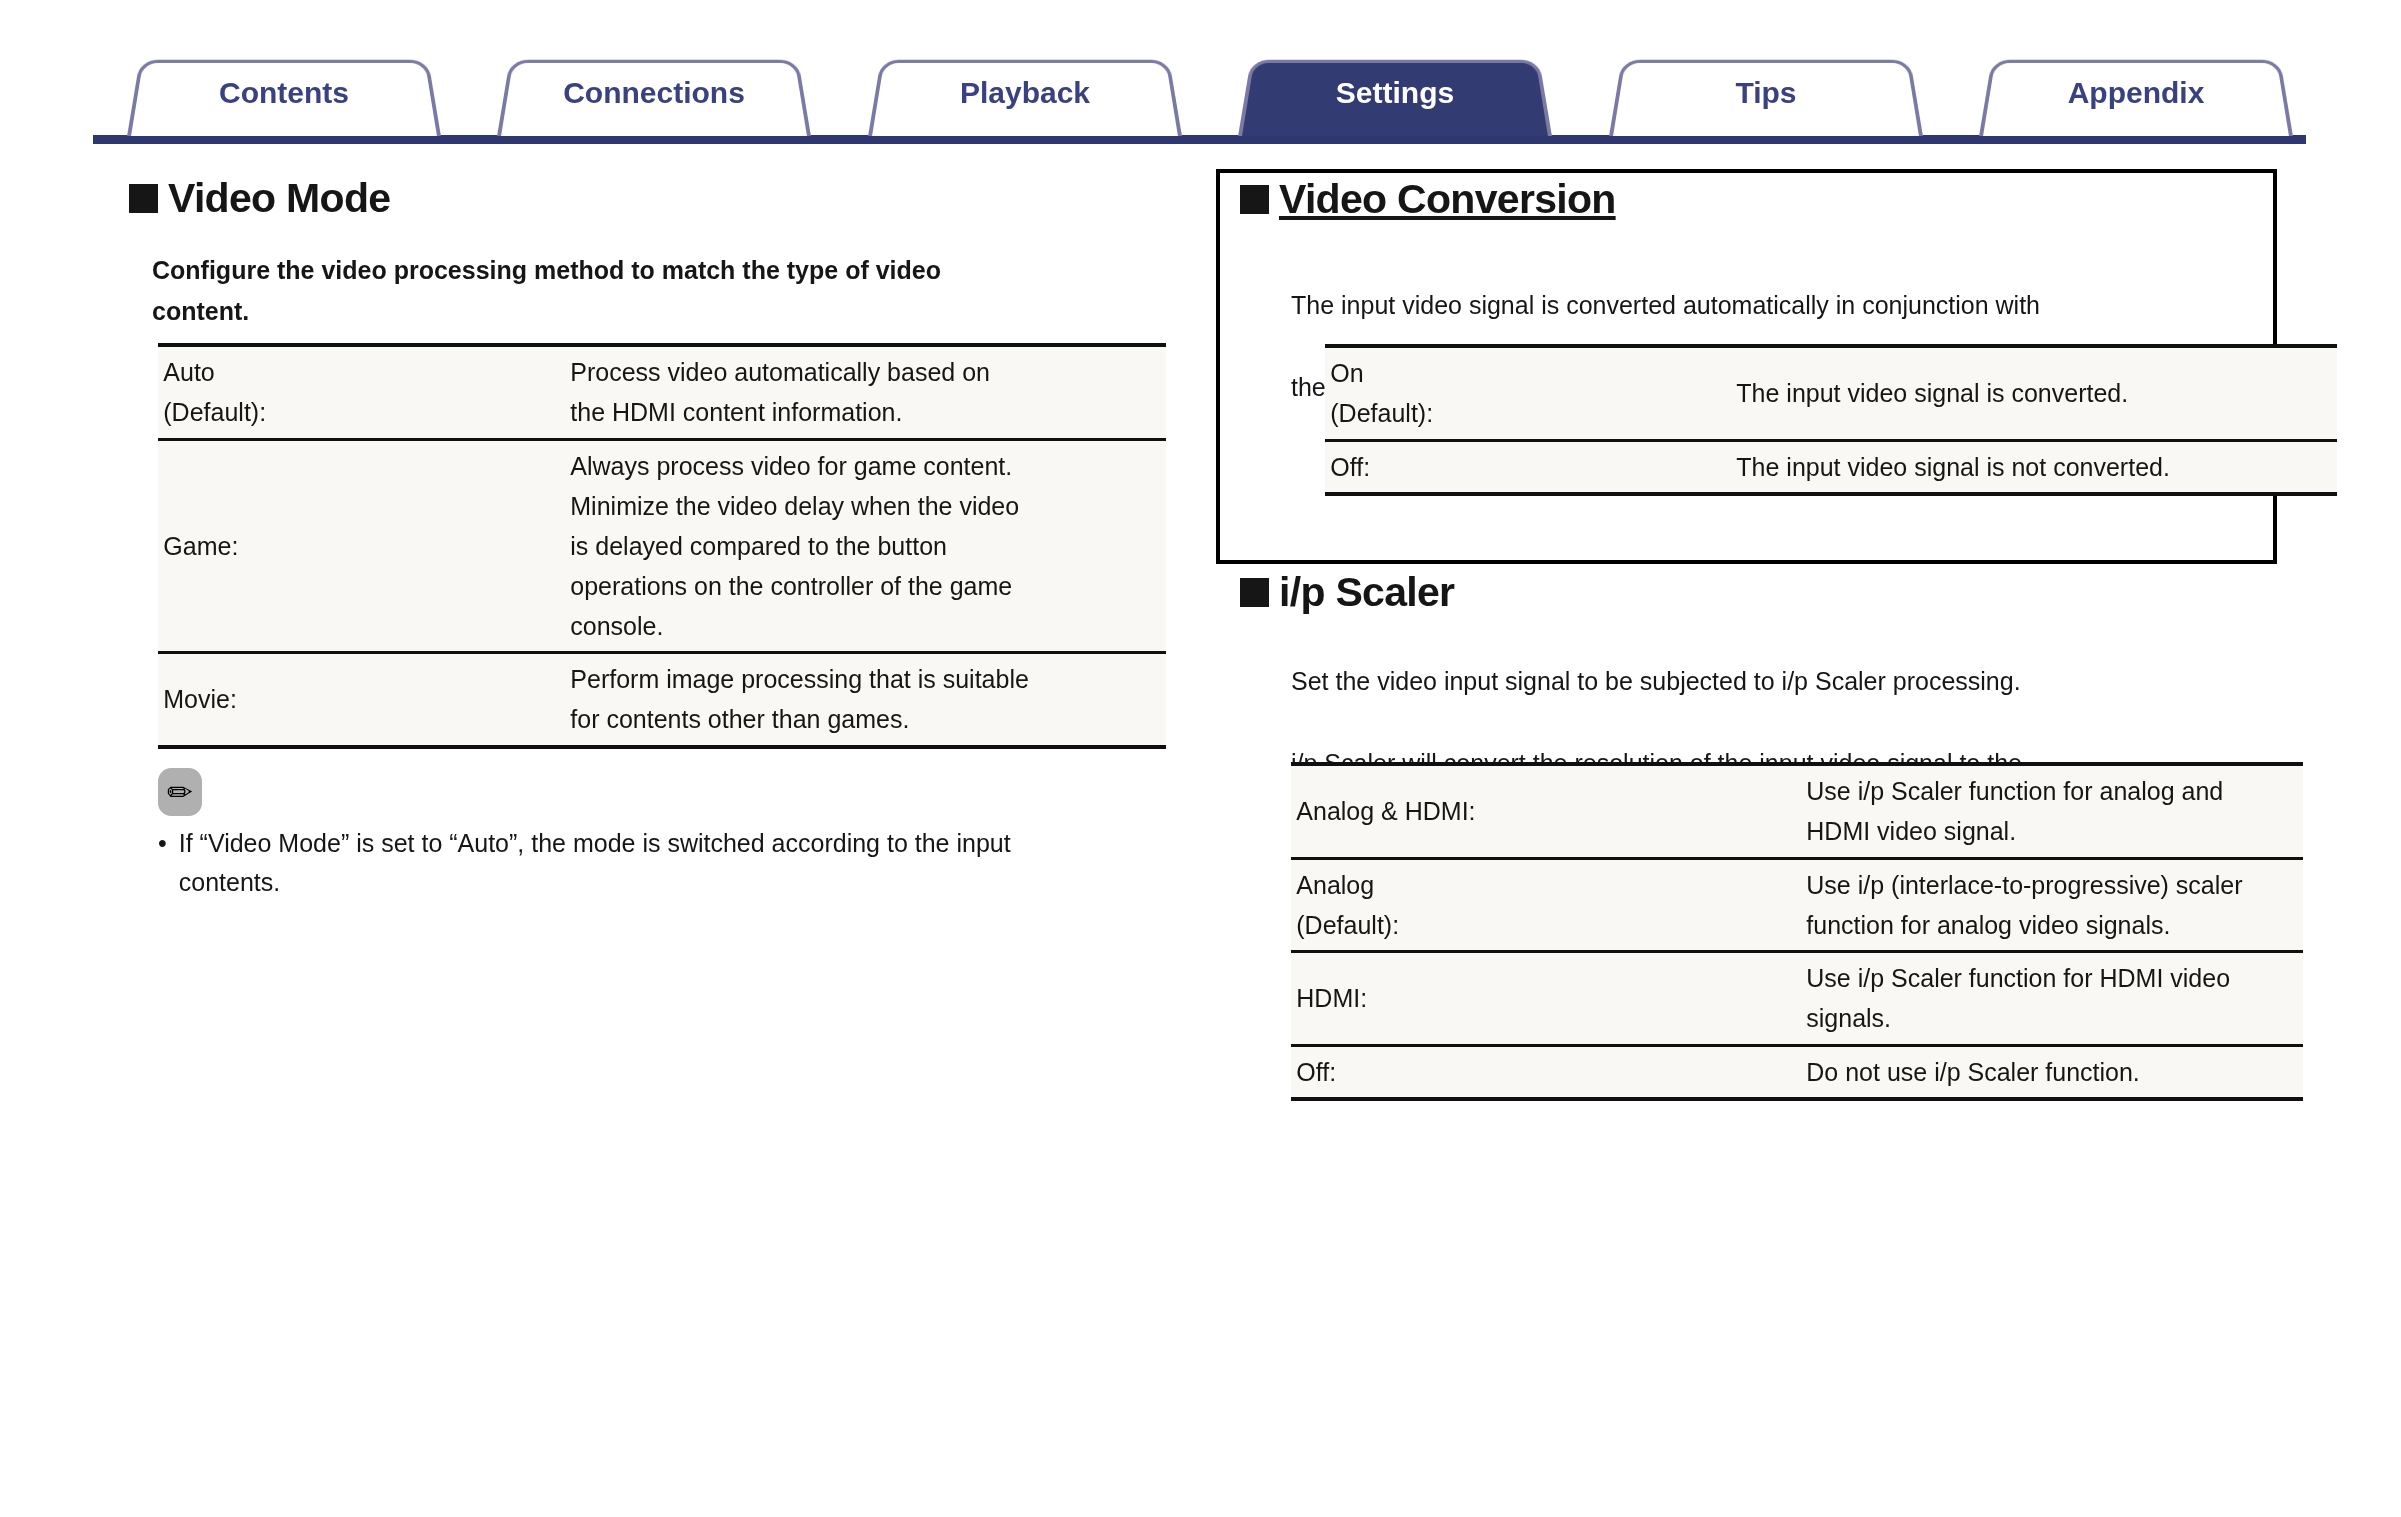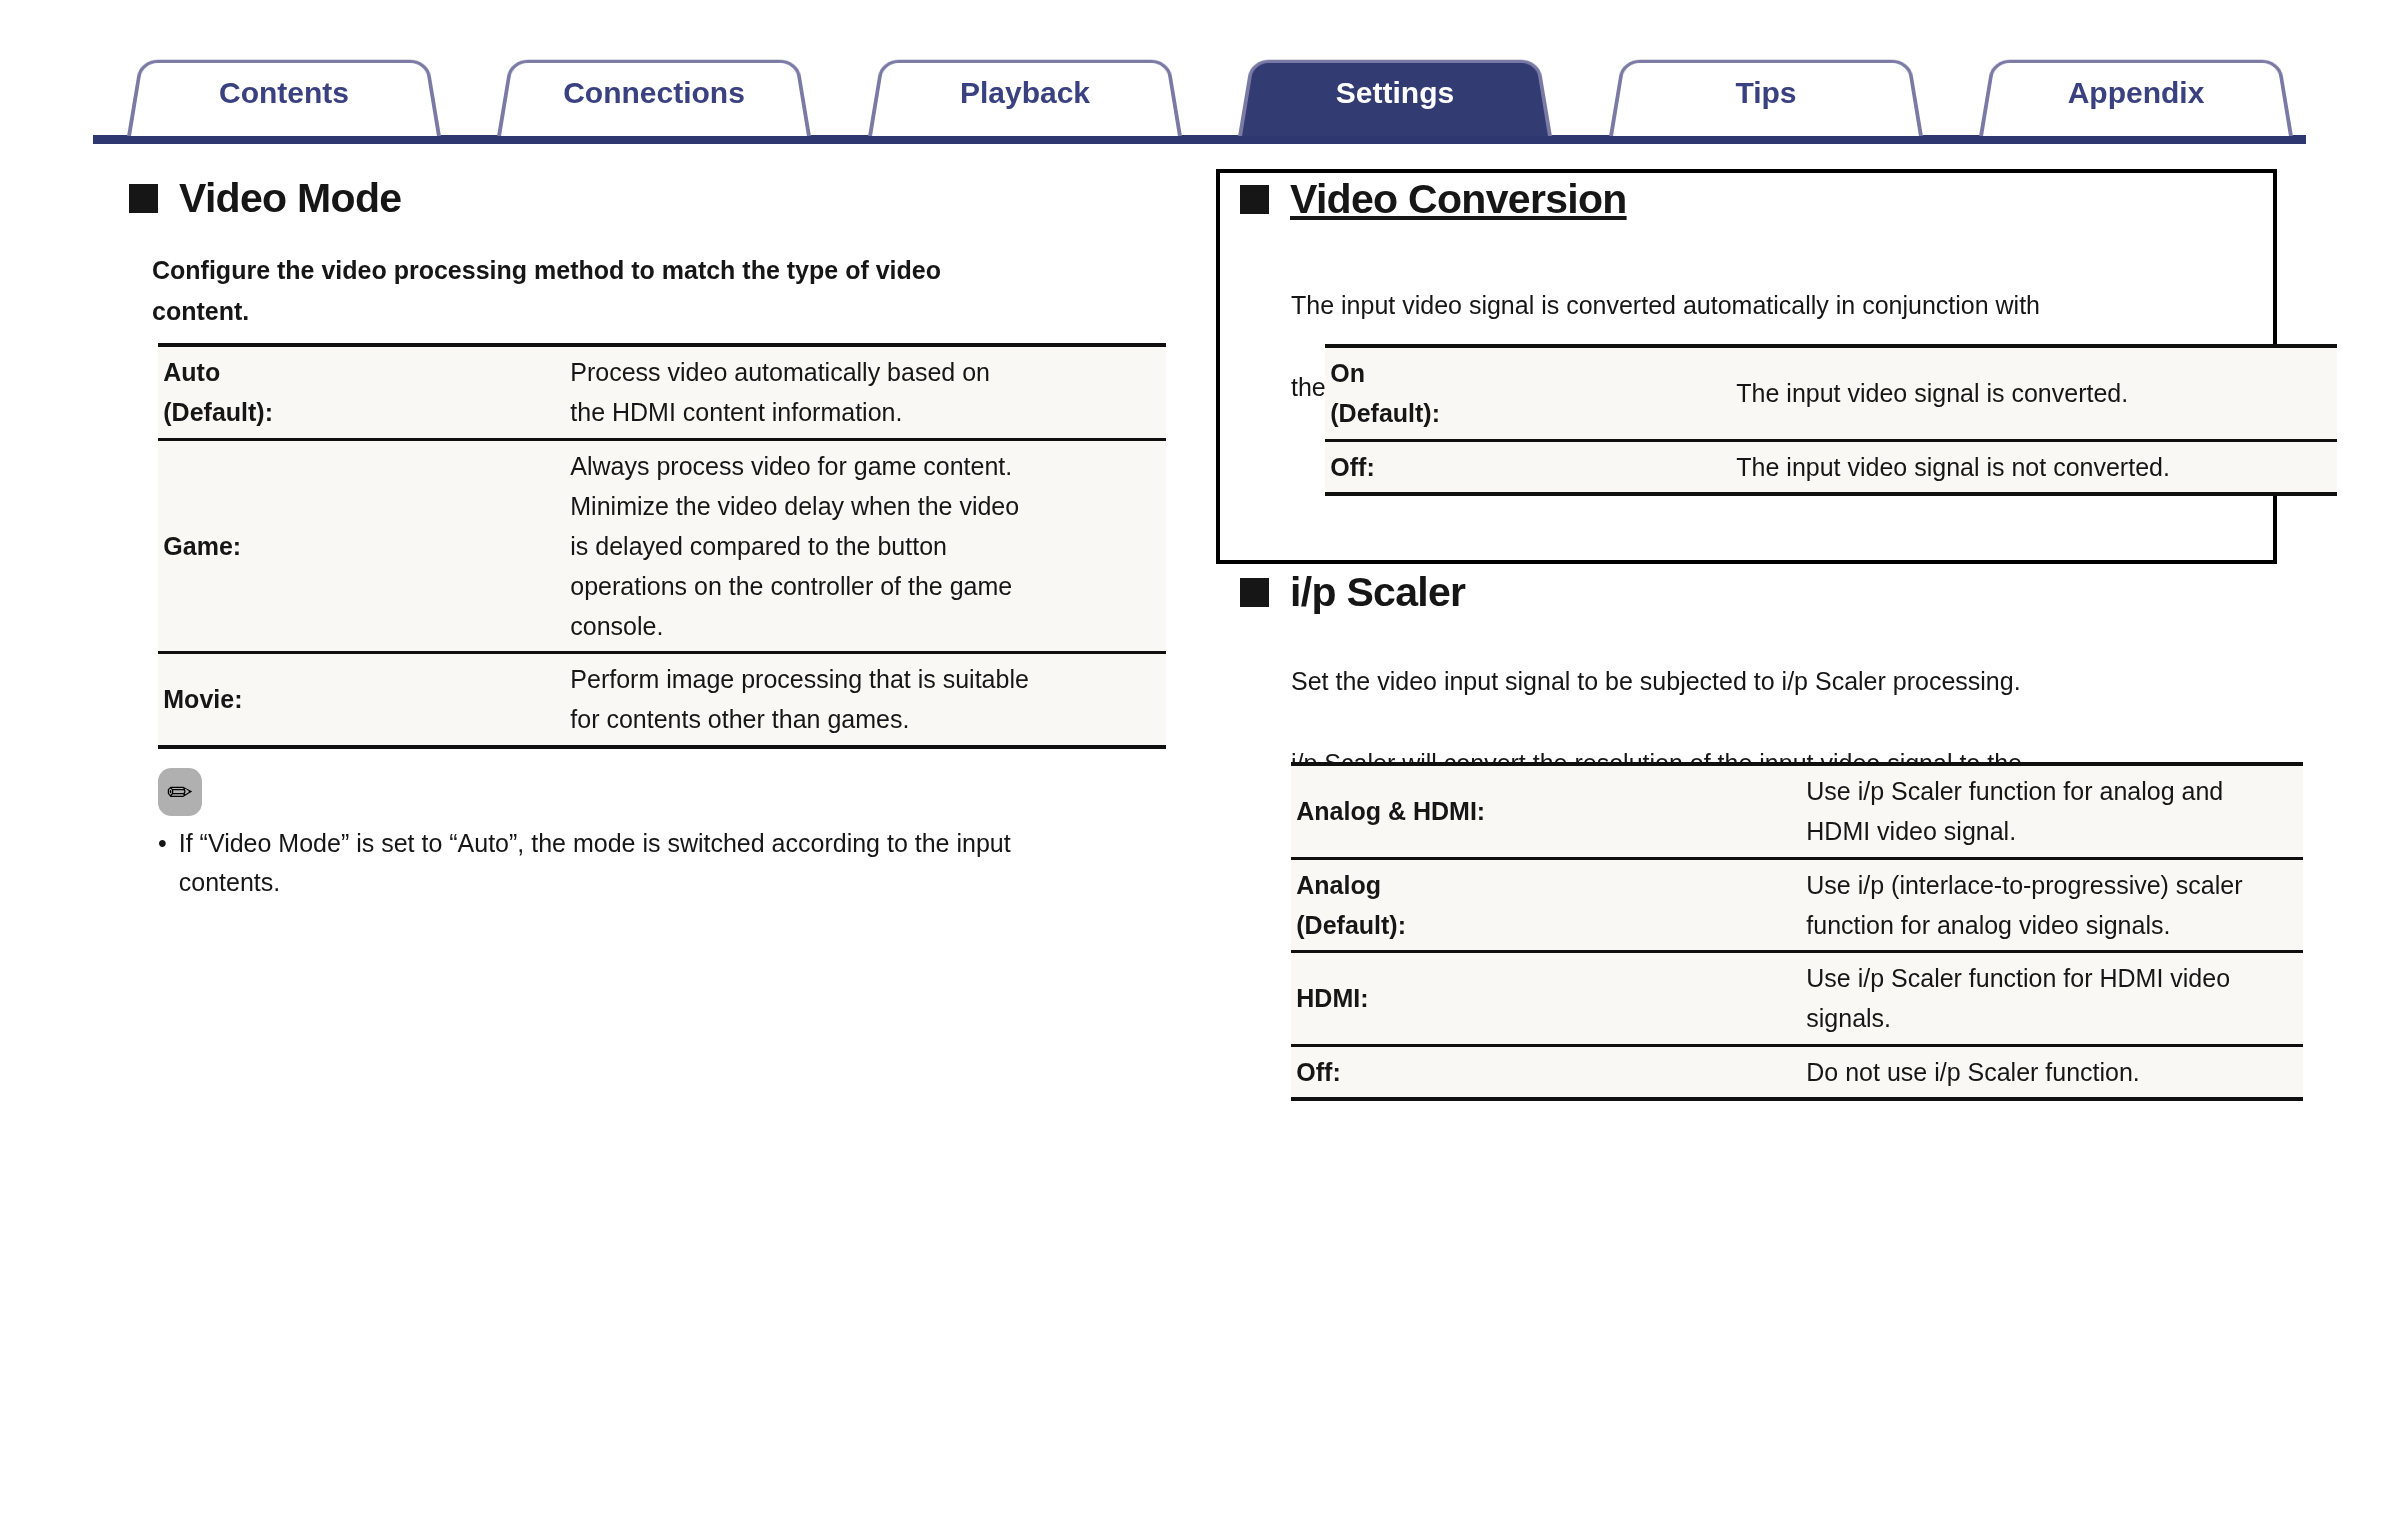--- a/index.html
+++ b/index.html
@@ -35,42 +35,42 @@
     display: flex; align-items: center; justify-content: center;
     font-size: 30px; font-weight: bold; color: #3a4180;
     padding-top: 2.7px;
   }
   .tab.active .tab-label { color: #ffffff; }
 
   
   .col-left  { position: absolute; left: 129px;  top: 175px; width: 1048px; }
   .col-right { position: absolute; left: 1216px; top: 169px; width: 1135px; }
 
-  .sec-head { position: absolute; display: flex; align-items: center; gap: 21px; }
+  .sec-head { position: absolute; display: flex; align-items: center; gap: 10px; }
   .sq { width: 29px; height: 29px; background: #161616; flex: 0 0 auto; }
   .sec-title { font-size: 41px; font-weight: bold; letter-spacing: -0.7px; white-space: nowrap; }
 
   .body-text { font-size: 25px; line-height: 41px; white-space: pre-line; }
   .ref-line  { white-space: pre-wrap; }
   .page-link { color: #161616; text-decoration: none; }
 
   table.spec {
     border-collapse: collapse; table-layout: fixed;
     border-top: 4px solid #101010; border-bottom: 4px solid #101010;
   }
   table.spec tr { border-bottom: 3.3px solid #101010; }
   table.spec tr:last-child { border-bottom: none; }
   table.spec th, table.spec td {
     background: #f9f8f4;
     font-size: 25px; line-height: 40px;
     vertical-align: middle; text-align: left;
     white-space: pre-line;
     padding: 5.3px 9.3px;
   }
-  table.spec th { font-weight: bold; padding-left: 5.3px; }
+  table.spec th { font-weight: normal; padding-left: 5.3px; }
 
   .hl-box {
     position: absolute; left: 0; top: 0;
     width: 1061px; height: 395px;
     border: 4.7px solid #000000;
   }
 
   .note-icon {
     position: absolute;
     width: 44px; height: 48px; border-radius: 13.3px;

